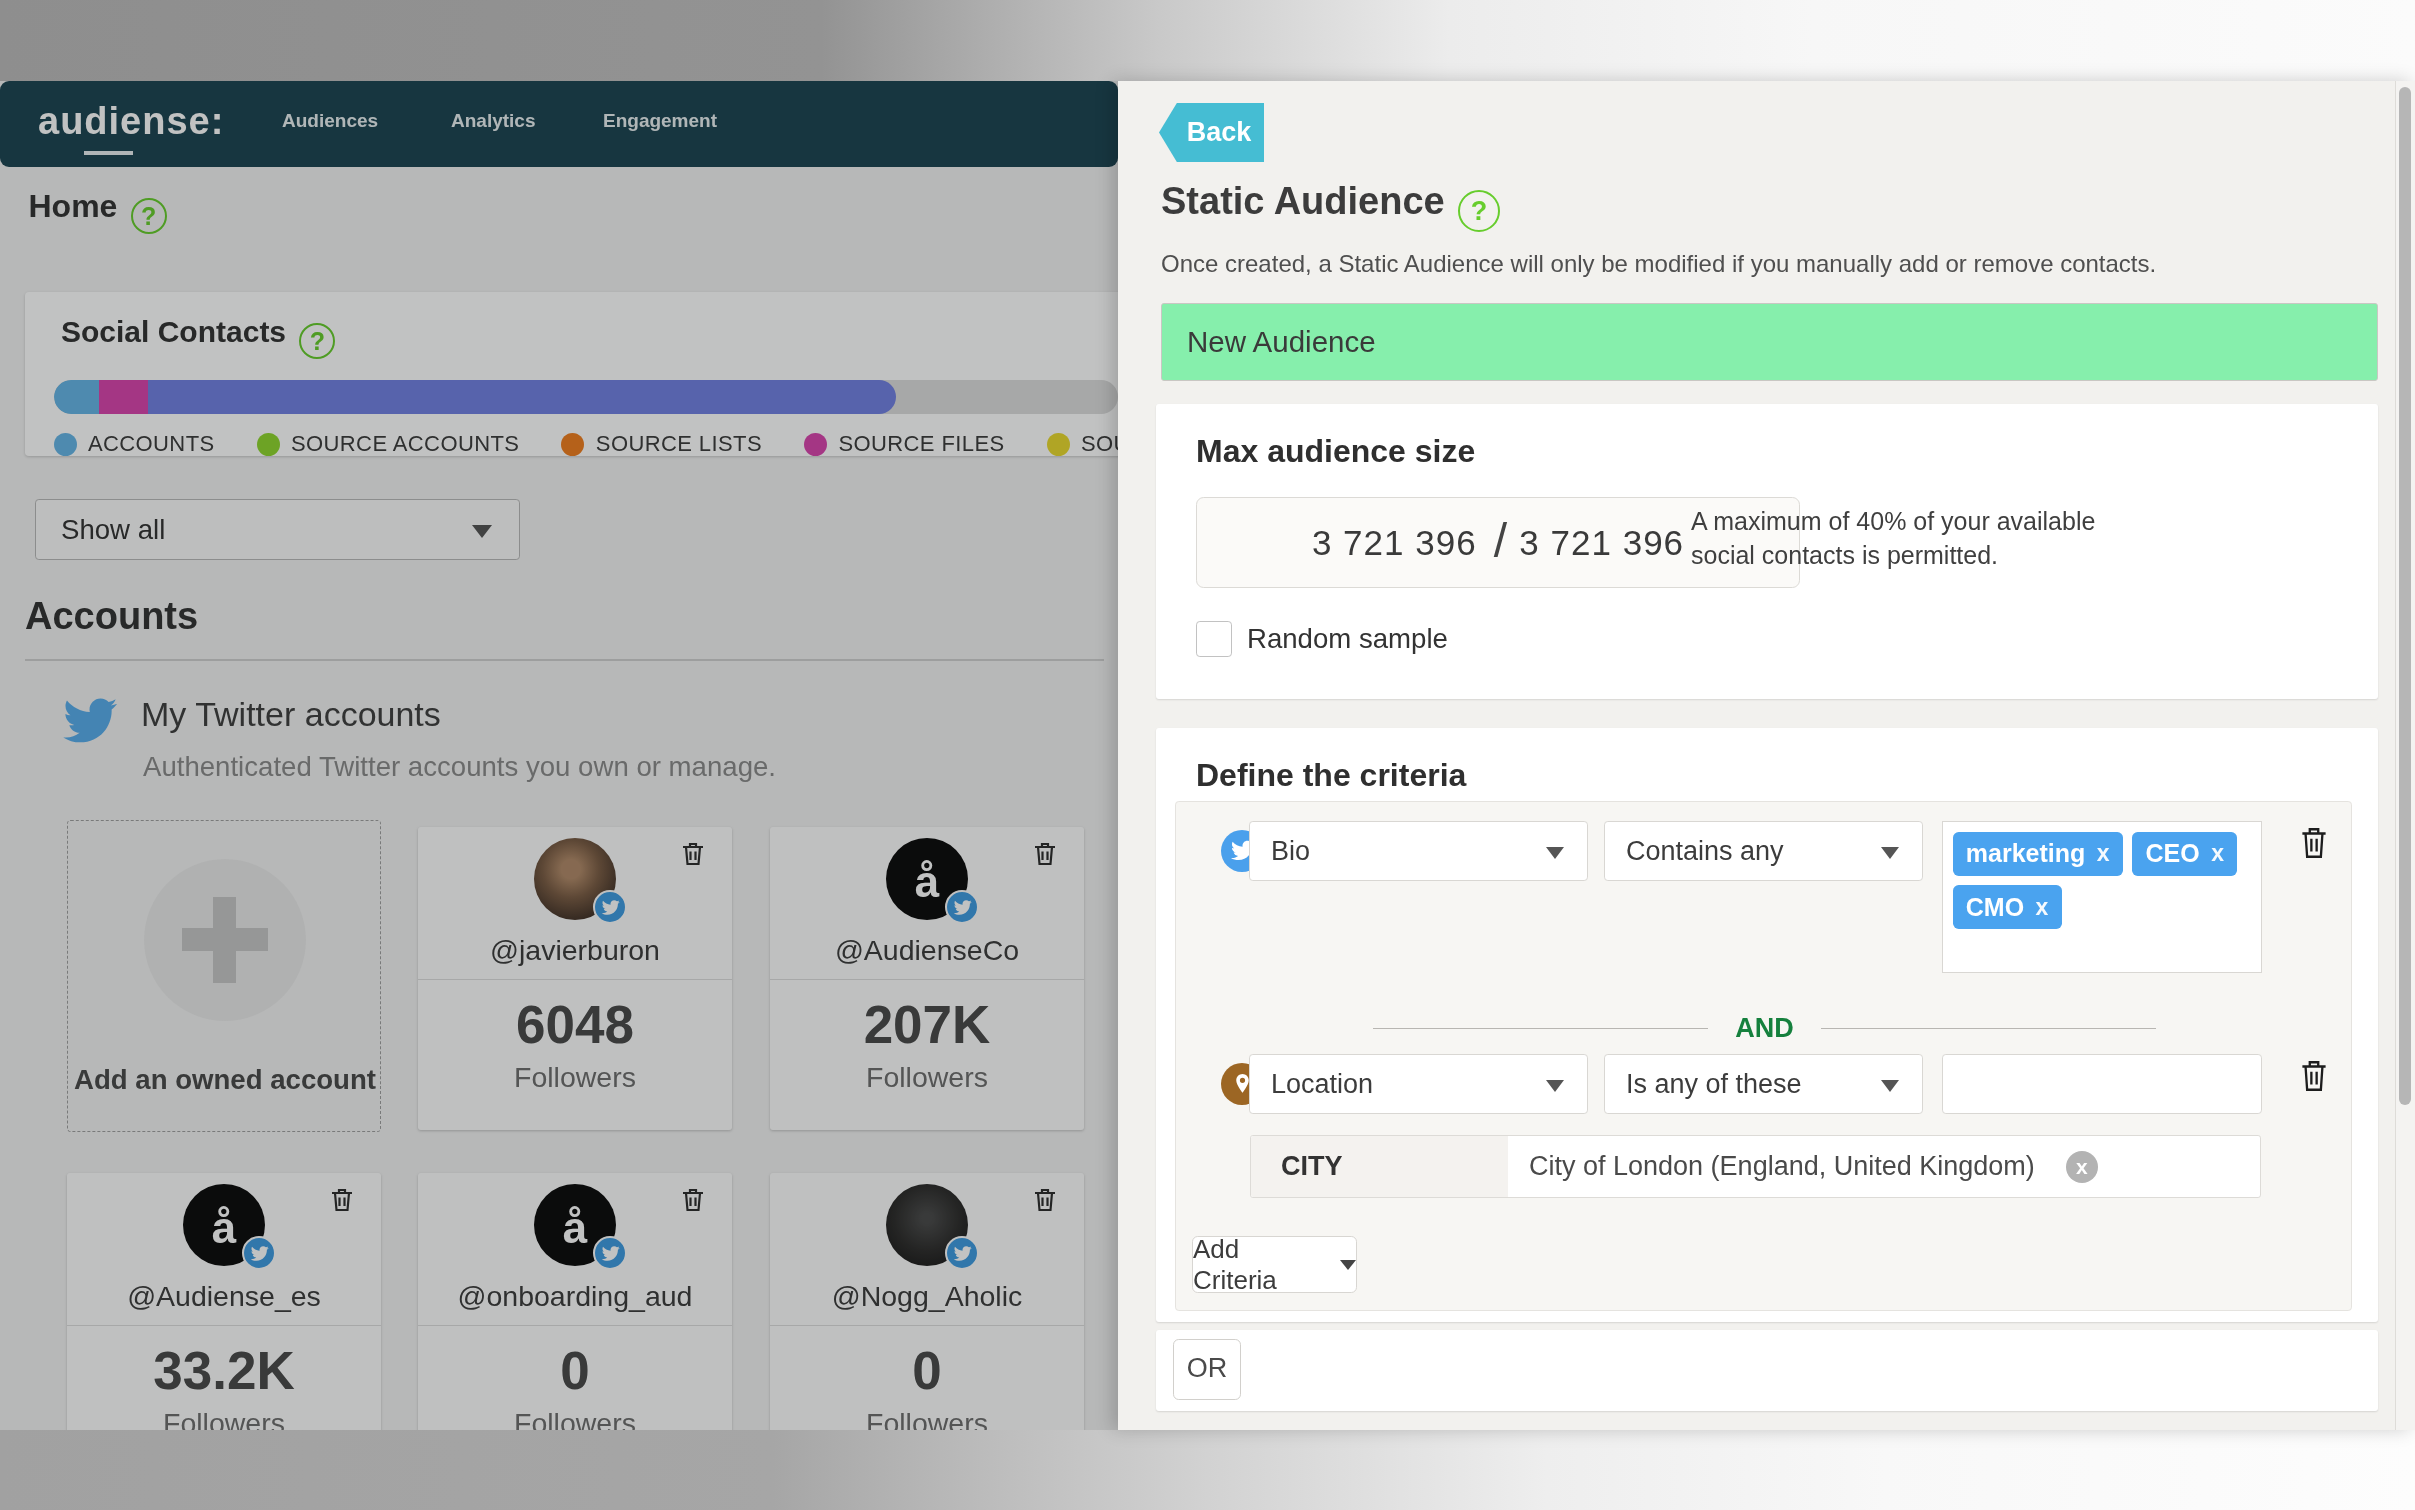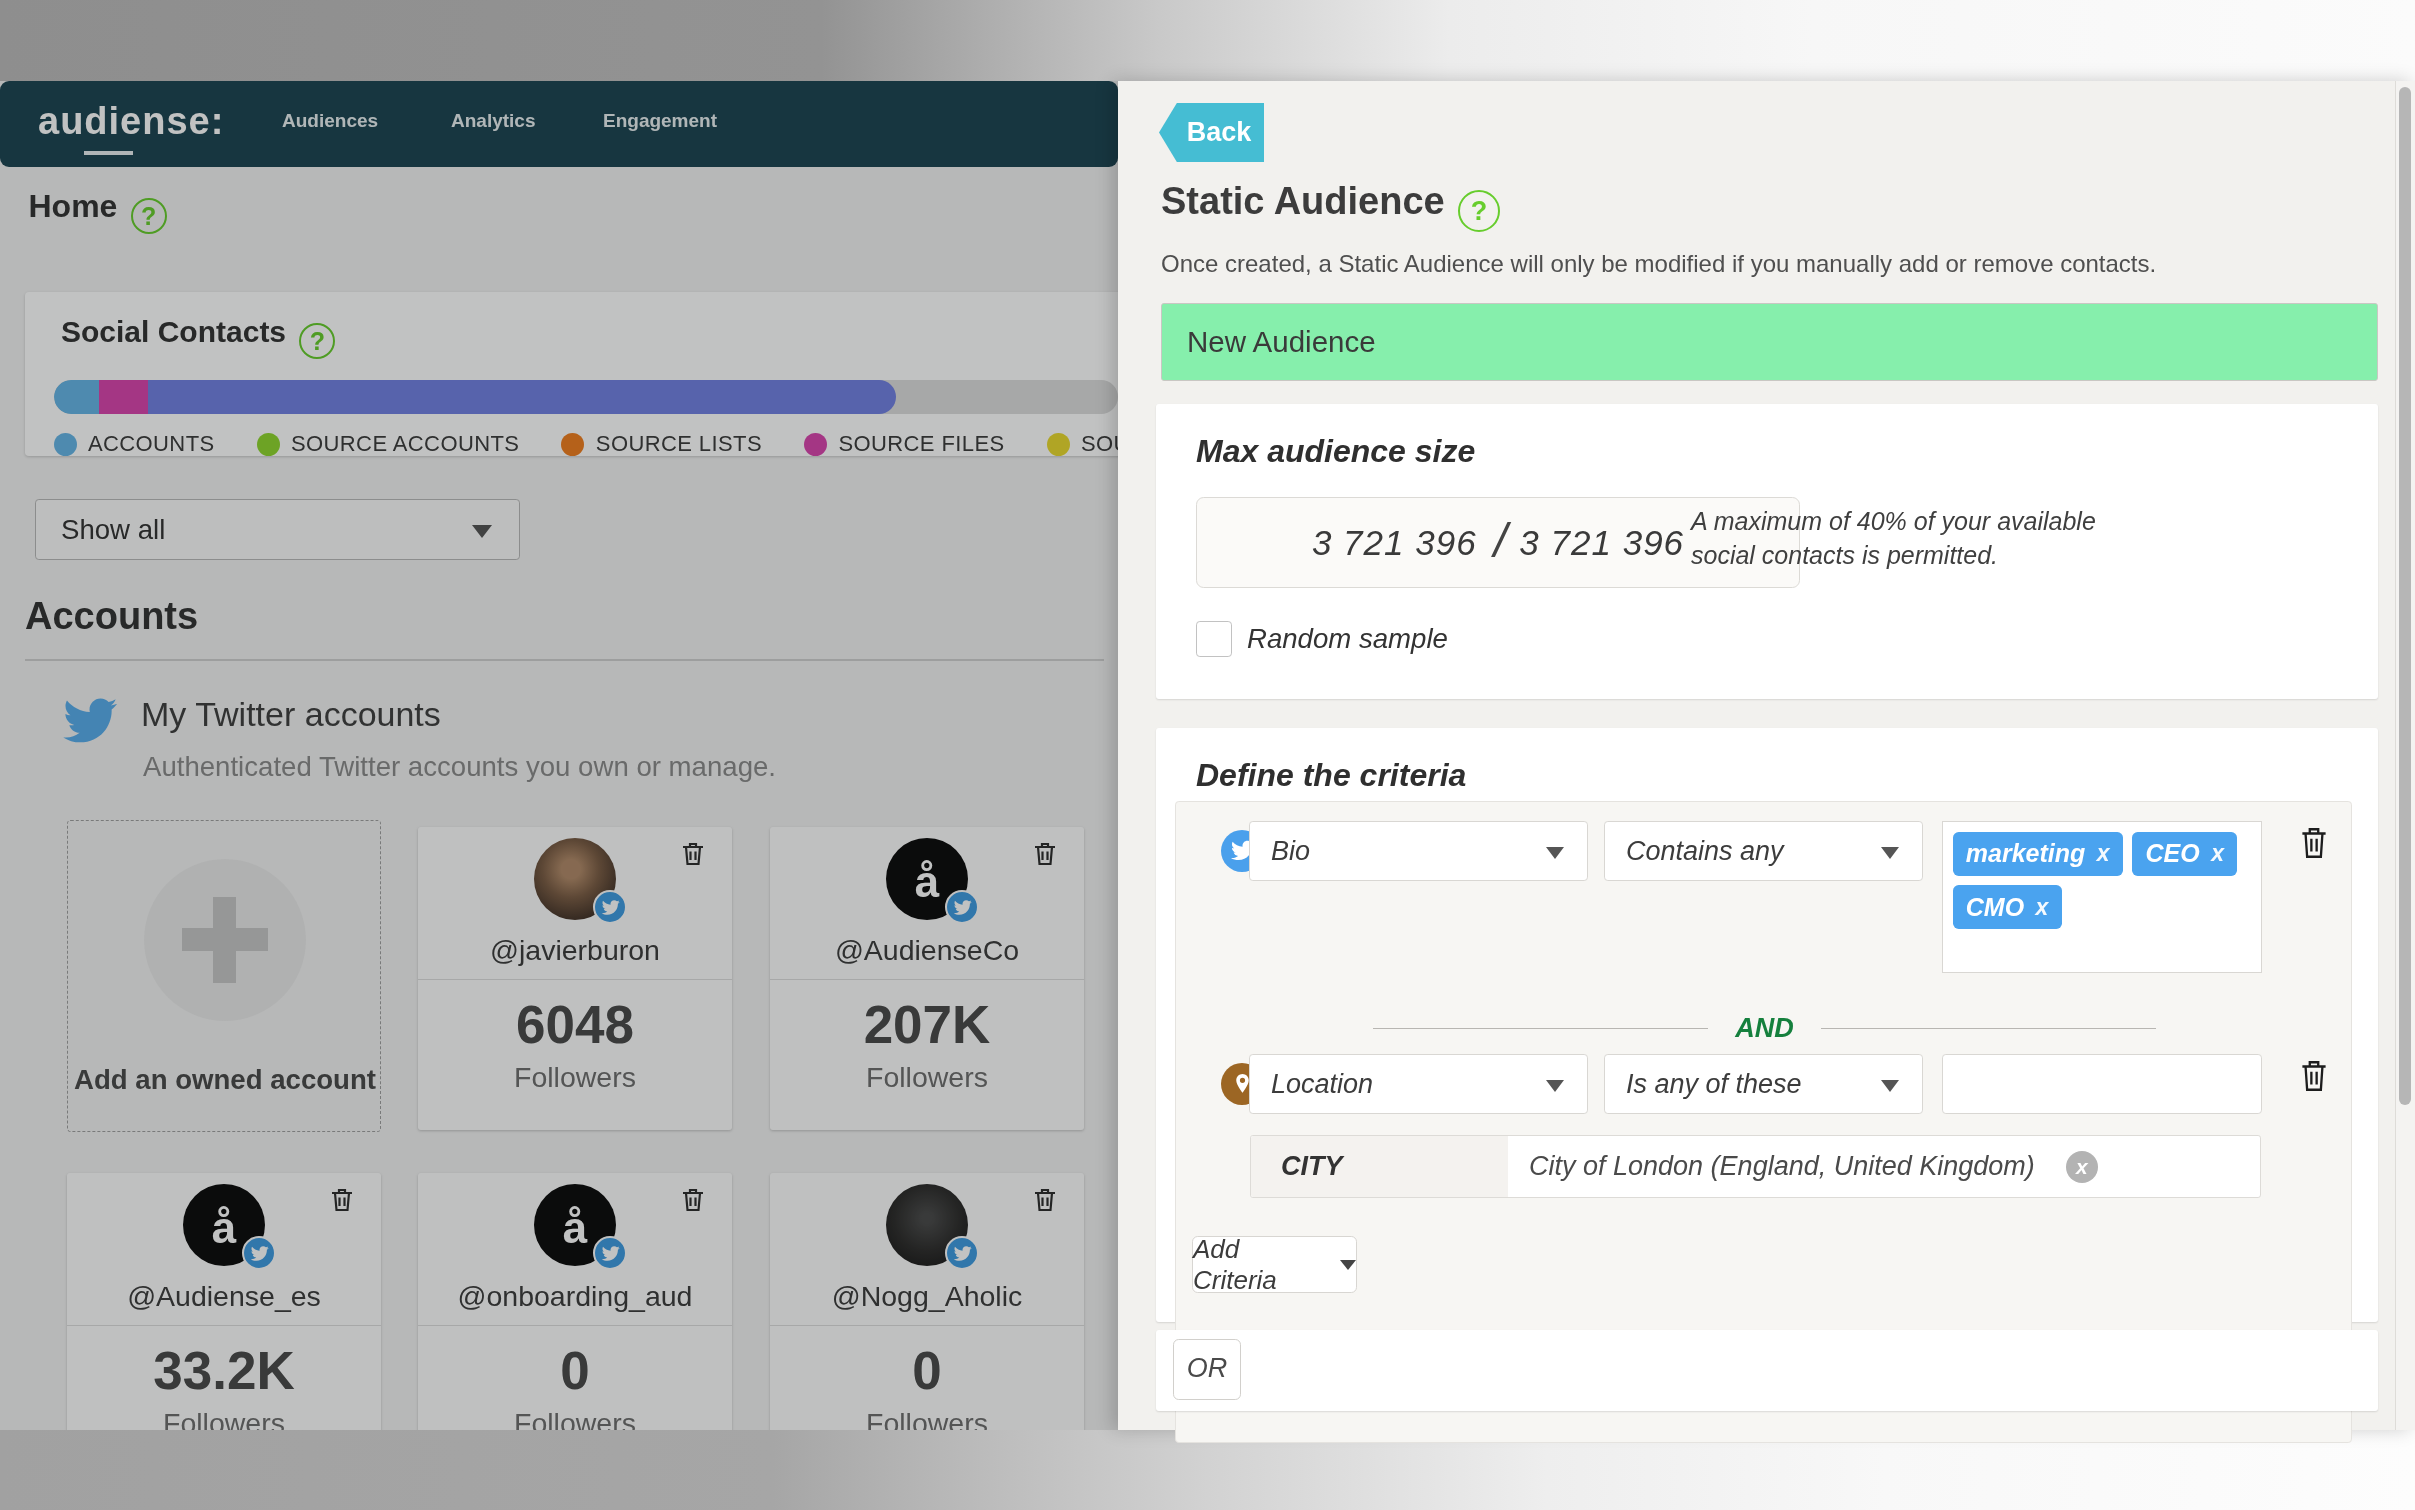--- a/index.html
+++ b/index.html
@@ -82,36 +82,36 @@
     clip-path:polygon(0 50%, 17% 0, 100% 0, 100% 100%, 17% 100%);
     color:#fff; font-size:27px; font-weight:bold; text-align:center; line-height:59px; padding-left:15px; }
 
   .panel-title { position:absolute; left:43px; top:99px; font-size:38px; font-weight:bold; color:#3c3c3c; }
   .panel-title .help { width:42px; height:42px; line-height:38px; font-size:27px; vertical-align:-5.7px; }
   .panel-desc { position:absolute; left:43px; top:169px; font-size:24px; color:#4f4f4f; }
 
   .name-input { position:absolute; left:43px; top:222px; width:1217px; height:78px; background:#86efac; border:1.9px solid #c9c7c3; border-radius:2.9px;
     font-family:"Liberation Sans",sans-serif; font-size:29.5px; color:#3a3a3a; padding-left:25px; }
 
-  .white-card { position:absolute; left:38px; width:1222px; background:#fff; border-radius:2.9px; box-shadow:0 1px 1.9px rgba(0,0,0,0.12);font-style:italic; }
+  .white-card { position:absolute; left:38px; width:1222px; background:#fff; border-radius:2.9px; box-shadow:0 1px 1.9px rgba(0,0,0,0.12); }
   .max-card { top:323px; height:295px; }
   .crit-card { top:647px; height:594px; }
   .or-card { top:1249px; height:81px; }
 
   .card-h { position:absolute; left:40px; top:28.5px; font-size:32px; font-weight:bold; color:#2f2f2f; }
 
   .numbox { position:absolute; left:40px; top:93px; width:604px; height:91px; background:#fbfaf8; border:1.9px solid #dcdad6; border-radius:7.6px;
     display:flex; align-items:center; justify-content:center; font-size:35px; color:#3a3a3a; letter-spacing:1px; }
   .slash { font-size:48px; font-weight:300; margin:0 11.4px 3.8px 17px; color:#444; }
   .max-note { position:absolute; left:535px; top:101px; width:418px; font-size:25px; color:#3f3f3f; line-height:1.35; }
   .chk-row { position:absolute; left:40px; top:217px; display:flex; align-items:center; gap:15px; }
   .checkbox { width:36px; height:36px; background:#fff; border:1.9px solid #c2c2c2; border-radius:3.8px; cursor:pointer; }
   .chk-label { font-size:27.6px; color:#333; }
 
-  .group { position:absolute; left:19px; top:73px; width:1177px; height:642px; background:#f7f6f3; border:1.9px solid #e5e3df; border-radius:3.8px; }
+  .group { position:absolute; left:19px; top:73px; width:1177px; height:510px; background:#f7f6f3; border:1.9px solid #e5e3df; border-radius:3.8px; }
   .srcicon { position:absolute; width:42px; height:42px; border-radius:50%; display:flex; align-items:center; justify-content:center; }
   .src-tw { left:45px; top:27.6px; background:#4aa0ec; }
   .src-tw svg { width:25px; height:25px; }
   .src-pin { left:45px; top:261px; background:#9c6624; }
   .src-pin svg { width:25px; height:25px; }
 
   .select { position:absolute; height:60px; background:#fff; border:1.9px solid #d9d7d3; border-radius:3.8px; cursor:pointer; }
   .select .sel-label { position:absolute; left:21px; top:14.3px; font-size:27px; color:#3c3c3c; }
   .select .caret { right:23px; top:25px; border-left:9.5px solid transparent; border-right:9.5px solid transparent; border-top:12.4px solid #555; }
   .sel-field-1 { left:73px; top:19px; width:339px; }

